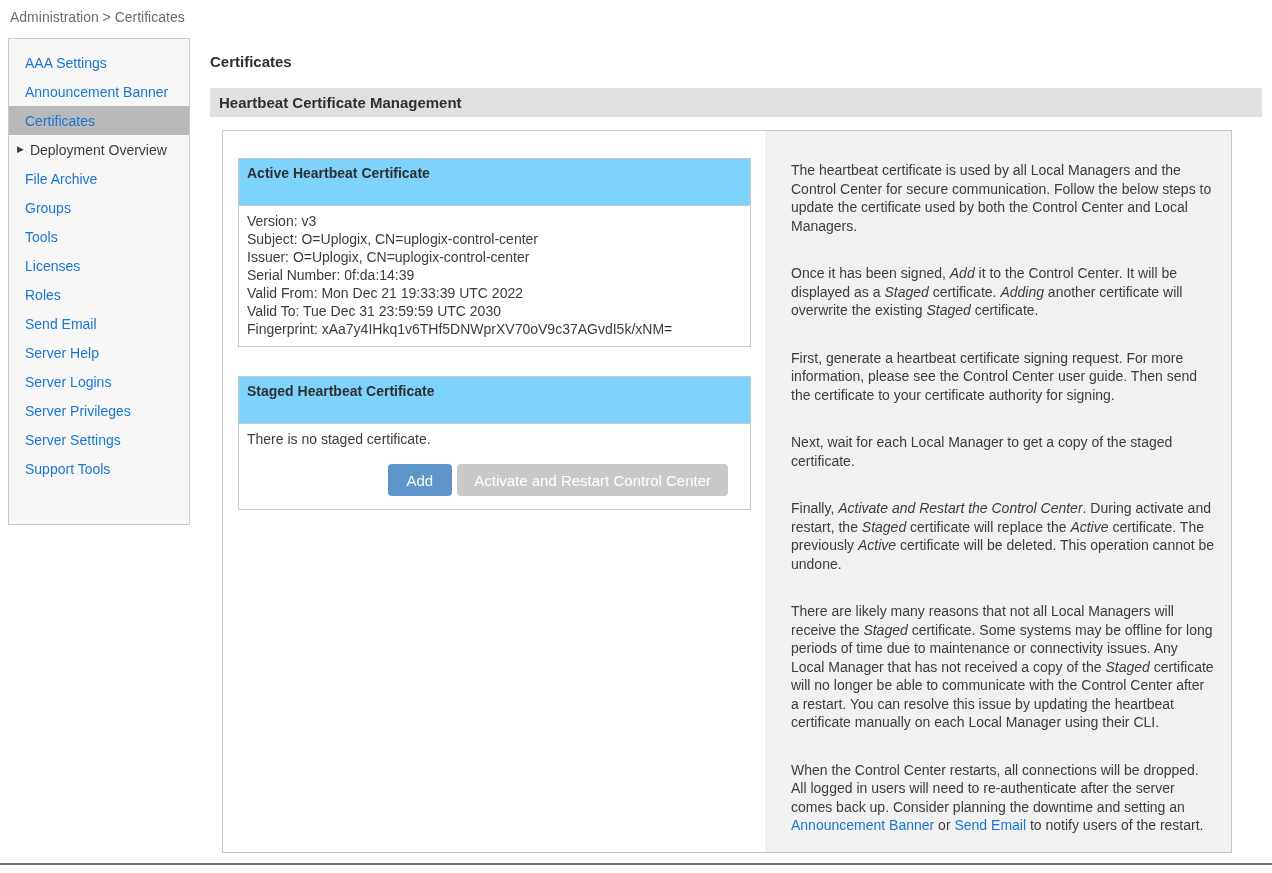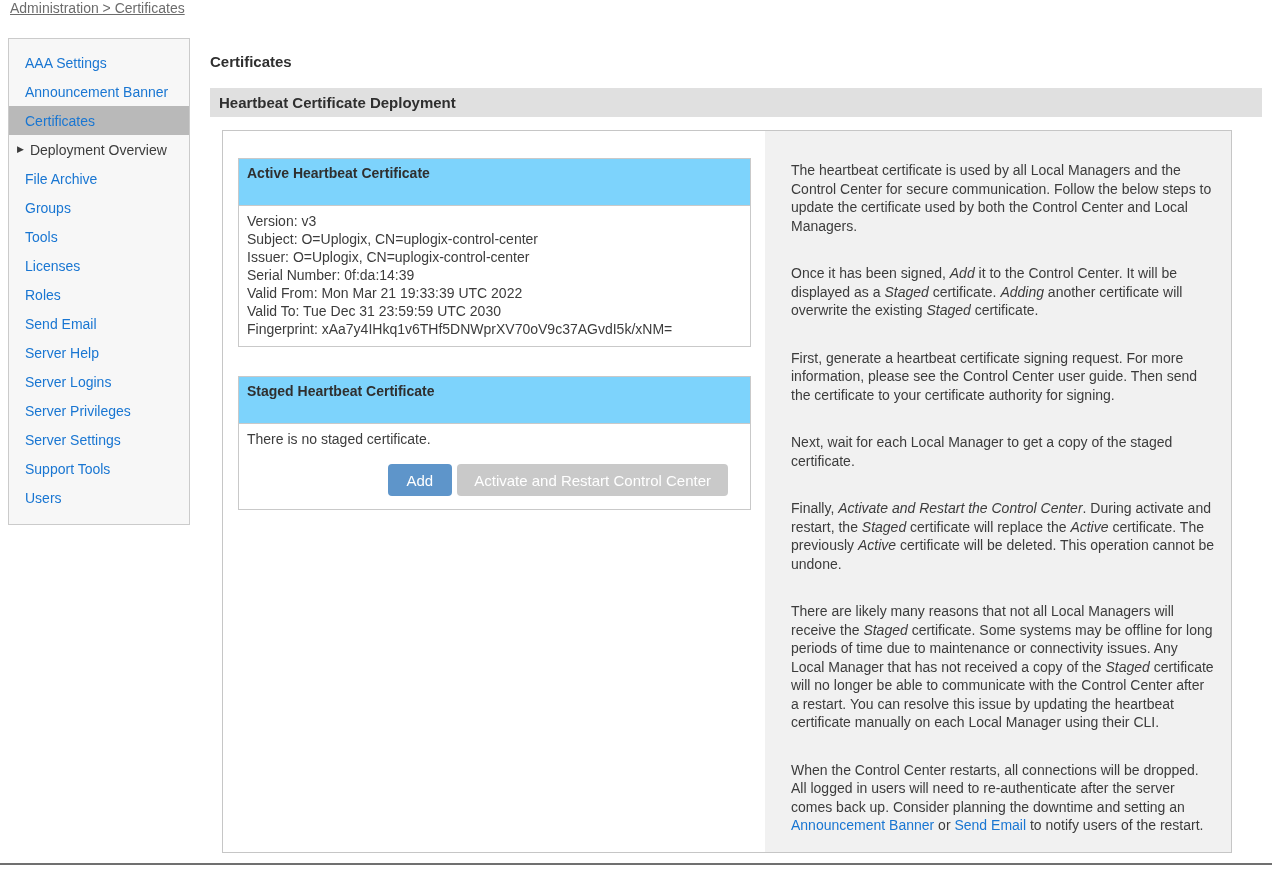--- a/index.html
+++ b/index.html
@@ -1,21 +1,21 @@
 <!DOCTYPE html>
 <html><head>
 <meta charset="utf-8">
 <style>
   * { box-sizing: border-box; margin: 0; padding: 0; }
   html, body { width: 1272px; height: 873px; background: #ffffff; overflow: hidden; }
   body { font-family: "Liberation Sans", "DejaVu Sans", sans-serif; color: #3c3c3c; position: relative; }
 
   .breadcrumb {
-    position: absolute; left: 10px; top: 0;
-    font-size: 14px; color: #6c6c6c; text-decoration: underline;
+    position: absolute; left: 10px; top: 9px;
+    font-size: 14px; color: #6c6c6c;
   }
 
   
   .sidebar {
     position: absolute; left: 8px; top: 38px; width: 182px; height: 487px;
     background: #f7f7f7; border: 1px solid #cbcbcb; padding-top: 9px;
   }
   .nav-item {
     height: 29px; display: flex; align-items: center;
     padding-left: 16px; font-size: 14px; color: #1976d2; cursor: pointer;
@@ -98,41 +98,40 @@
   <div class="nav-item">Groups</div>
   <div class="nav-item">Tools</div>
   <div class="nav-item">Licenses</div>
   <div class="nav-item">Roles</div>
   <div class="nav-item">Send Email</div>
   <div class="nav-item">Server Help</div>
   <div class="nav-item">Server Logins</div>
   <div class="nav-item">Server Privileges</div>
   <div class="nav-item">Server Settings</div>
   <div class="nav-item">Support Tools</div>
-  <div class="nav-item">Users</div>
 </div>
 
 <div class="page-title">Certificates</div>
 
 <div class="section-bar">
-  <span>Heartbeat Certificate Deployment</span>
+  <span>Heartbeat Certificate Management</span>
 </div>
 
 <div class="content-box">
 
   <div class="left-col">
 
     <div class="panel">
       <div class="panel-header">Active Heartbeat Certificate</div>
       <div class="panel-body">
         <div class="cert-line">Version: v3</div>
         <div class="cert-line">Subject: O=Uplogix, CN=uplogix-control-center</div>
         <div class="cert-line">Issuer: O=Uplogix, CN=uplogix-control-center</div>
         <div class="cert-line">Serial Number: 0f:da:14:39</div>
-        <div class="cert-line">Valid From: Mon Mar 21 19:33:39 UTC 2022</div>
+        <div class="cert-line">Valid From: Mon Dec 21 19:33:39 UTC 2022</div>
         <div class="cert-line">Valid To: Tue Dec 31 23:59:59 UTC 2030</div>
         <div class="cert-line">Fingerprint: xAa7y4IHkq1v6THf5DNWprXV70oV9c37AGvdI5k/xNM=</div>
       </div>
     </div>
 
     <div class="panel">
       <div class="panel-header">Staged Heartbeat Certificate</div>
       <div class="panel-body">
         <div>There is no staged certificate.</div>
         <div class="btn-row">

